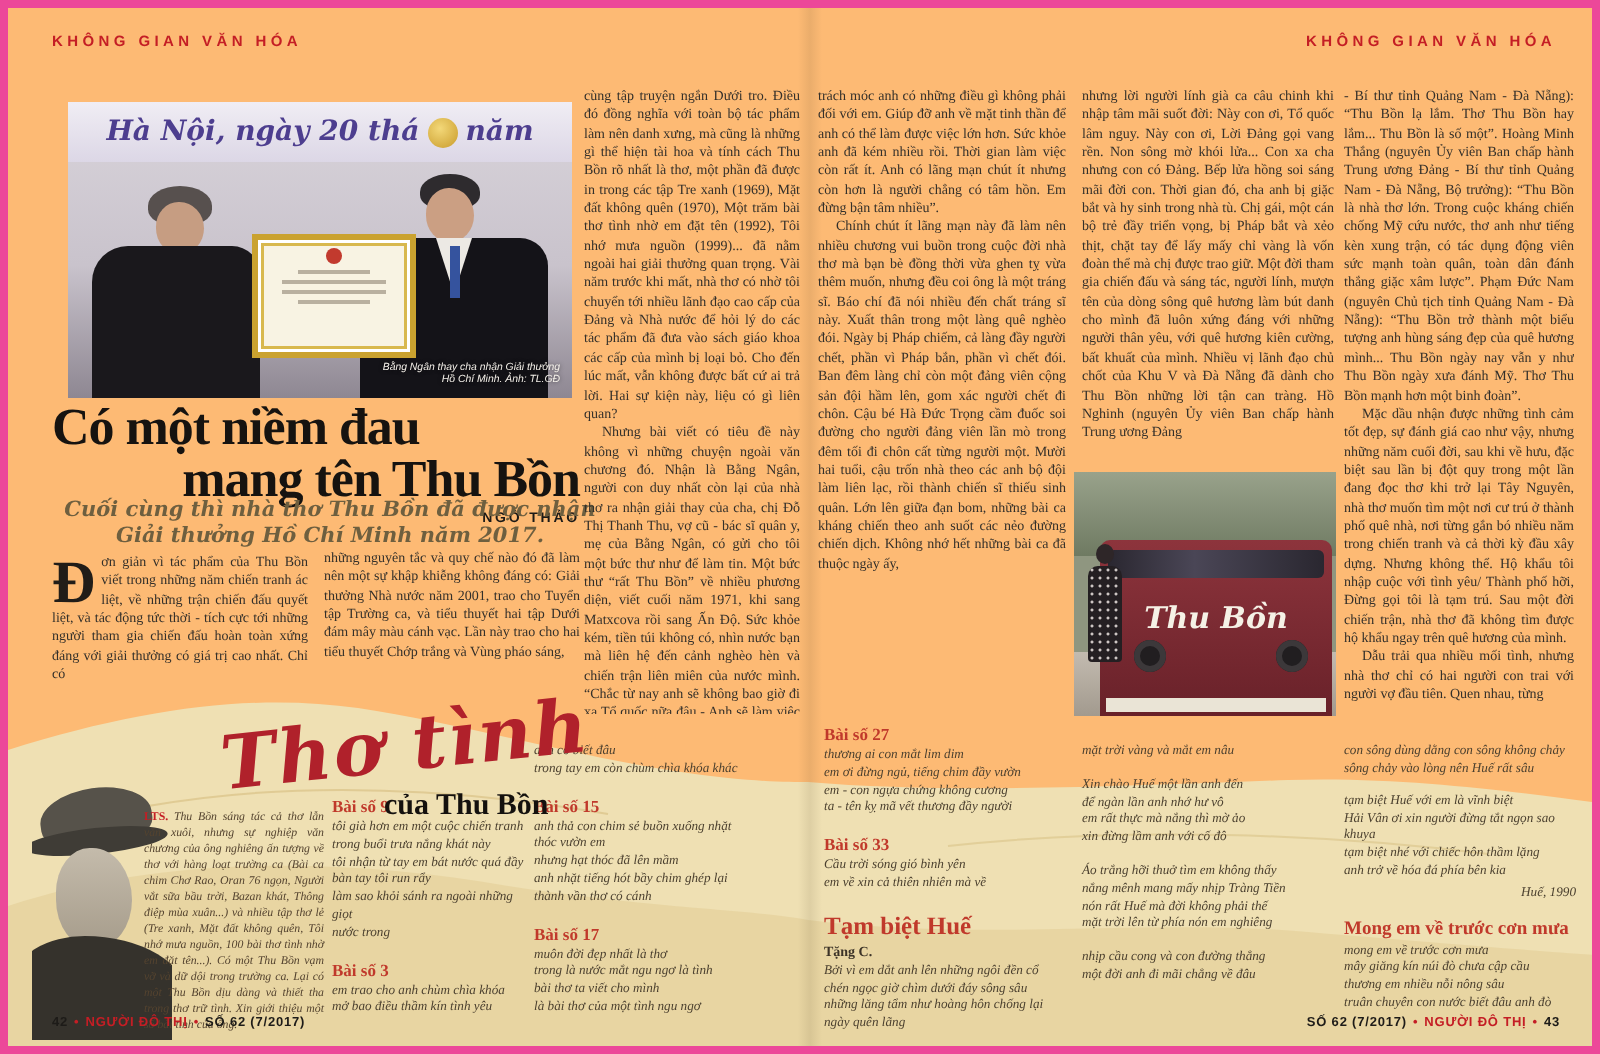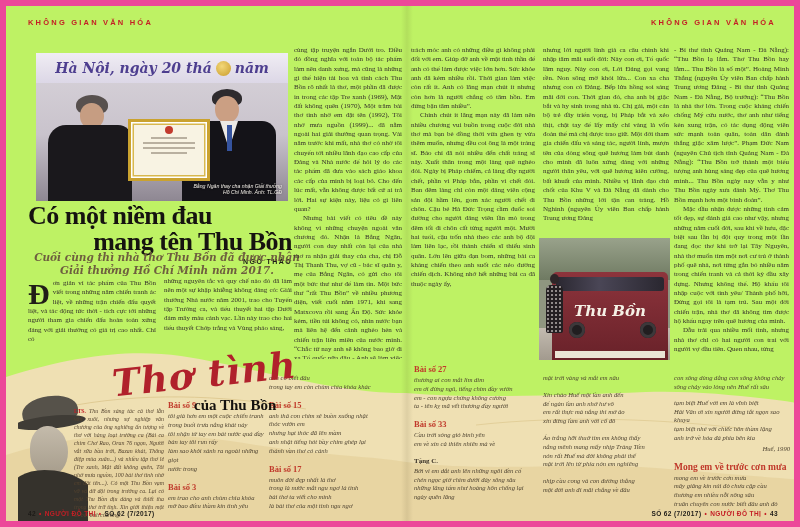--- a/index.html
+++ b/index.html
@@ -1,17 +1,17 @@
 <!DOCTYPE html>
 <html><head>
 <meta charset="utf-8">
 <style>
   html,body{margin:0;padding:0;background:#e9e6de;}
-  .spread{position:relative;width:800px;height:527px;background:#bef264;overflow:hidden;
-    border:6px solid #ec4899;box-sizing:border-box;font-family:"Liberation Serif","DejaVu Serif",serif;}
+  .spread{position:relative;width:800px;height:527px;background:#fdba74;overflow:hidden;
+    border:4px solid #ec4899;box-sizing:border-box;font-family:"Liberation Serif","DejaVu Serif",serif;}
   .pre{white-space:pre-line;}
   .hdr{position:absolute;top:12px;font:bold 7.5px "Liberation Sans",sans-serif;letter-spacing:2.2px;color:#c41e25;}
   .hdr-l{left:22px}.hdr-r{right:18px}
   .gutter{position:absolute;left:395px;top:0;width:12px;height:527px;
     background:linear-gradient(to right,rgba(70,58,30,0),rgba(70,58,30,.10),rgba(70,58,30,0));}
 
   
   .photoL{position:absolute;left:30px;top:47px;width:252px;height:148px;overflow:hidden;
     background:linear-gradient(#d9d4db 0%,#c9c3cc 55%,#8e8792 100%);}
   .banner{position:absolute;left:0;top:0;right:0;height:30px;display:flex;align-items:center;justify-content:center;gap:4px;
@@ -242,20 +242,21 @@
 
   <div id="pra" class="pcol">
     <div class="ptitle first">Bài số 27</div>
     <div class="pre stanza">thương ai con mắt lim dim
 em ơi đừng ngủ, tiếng chim đầy vườn
 em - con ngựa chứng không cương
 ta - tên kỵ mã vết thương đầy người</div>
     <div class="ptitle">Bài số 33</div>
     <div class="pre stanza">Cầu trời sóng gió bình yên
 em về xin cả thiên nhiên mà về</div>
+    <div class="ptitle-big">Tạm biệt Huế</div>
     <div class="dedic">Tặng C.</div>
     <div class="pre">Bởi vì em dắt anh lên những ngôi đền cổ
 chén ngọc giờ chìm dưới đáy sông sâu
 những lăng tẩm như hoàng hôn chống lại ngày quên lãng</div>
   </div>
   <div id="prb" class="pcol">
     <div class="pre stanza">mặt trời vàng và mắt em nâu</div>
     <div class="pre stanza">Xin chào Huế một lần anh đến
 để ngàn lần anh nhớ hư vô
 em rất thực mà nắng thì mờ ảo

